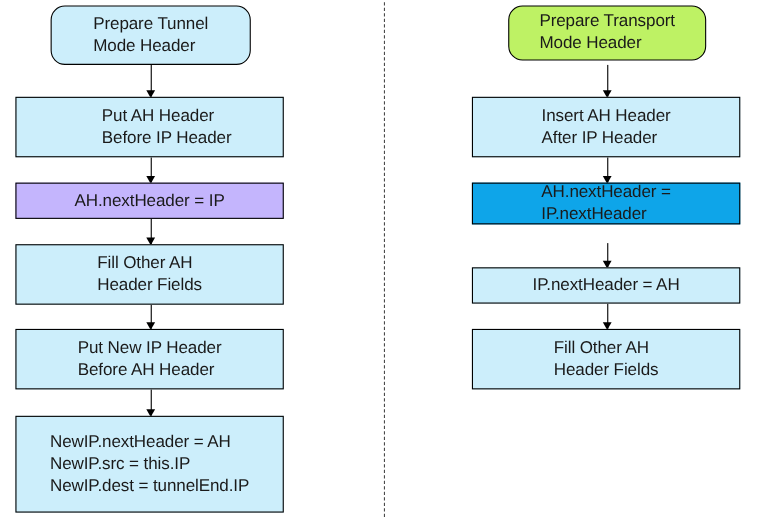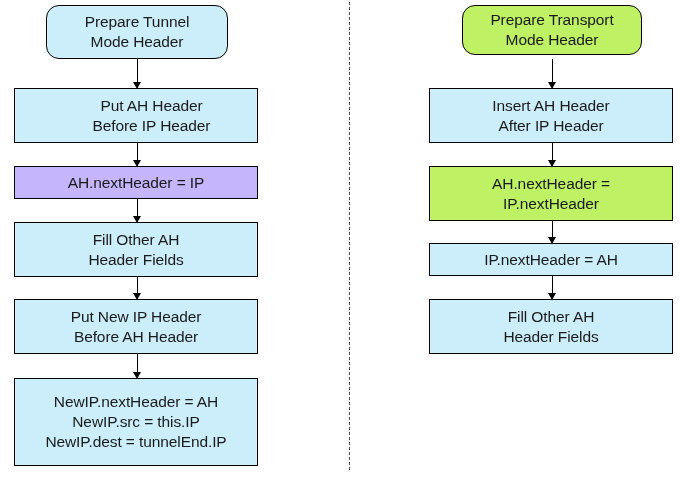--- a/index.html
+++ b/index.html
@@ -22,21 +22,21 @@
     box-sizing: border-box;
     background: #cceefb;
     border: 1.5px solid #000000;
     display: flex;
     flex-direction: column;
     align-items: center;
     justify-content: center;
     color: #1a1a1a;
     font-size: 15.5px;
     line-height: 20px;
-    text-align: center;
+    text-align: left;
     letter-spacing: -0.1px;
     white-space: pre-line;
   }
   .node.terminal {
     border-radius: 13px;
   }
   .arrow {
     position: absolute;
     width: 0;
   }
@@ -115,19 +115,19 @@
       <div class="head" style="border-top-color: rgb(0, 0, 0);"></div>
     </div>
     <div class="arrow" style="left: 552px; top: 276px; height: 23px;">
       <div class="shaft" style="border-left-color: rgb(0, 0, 0);"></div>
       <div class="head" style="border-top-color: rgb(0, 0, 0);"></div>
     </div>
     <div class="node terminal" style="left: 462px; top: 5px; width: 180px; height: 50px; background: #bef264; border-color: rgb(0, 0, 0);">Prepare Transport
 Mode Header</div>
     <div class="node" style="left: 429px; top: 88px; width: 244px; height: 55px; background: rgb(204, 238, 251); border-color: rgb(0, 0, 0);">Insert AH Header
 After IP Header</div>
-    <div class="node" style="left: 429px; top: 166px; width: 244px; height: 55px; background: #bef264; border-color: rgb(0, 0, 0);">AH.nextHeader =
+    <div class="node" style="left: 429px; top: 166px; width: 244px; height: 38px; background: #0ea5e9; border-color: rgb(0, 0, 0);">AH.nextHeader =
 IP.nextHeader</div>
     <div class="node" style="left: 429px; top: 243px; width: 244px; height: 33px; background: rgb(204, 238, 251); border-color: rgb(0, 0, 0);">IP.nextHeader = AH</div>
     <div class="node" style="left: 429px; top: 299px; width: 244px; height: 55px; background: rgb(204, 238, 251); border-color: rgb(0, 0, 0);">Fill Other AH
 Header Fields</div>
     <div class="divider" style="left: 349px; top: 2px; height: 468px; border-left-color: rgb(74, 74, 74);"></div>
   </div>
 
 </body></html>

